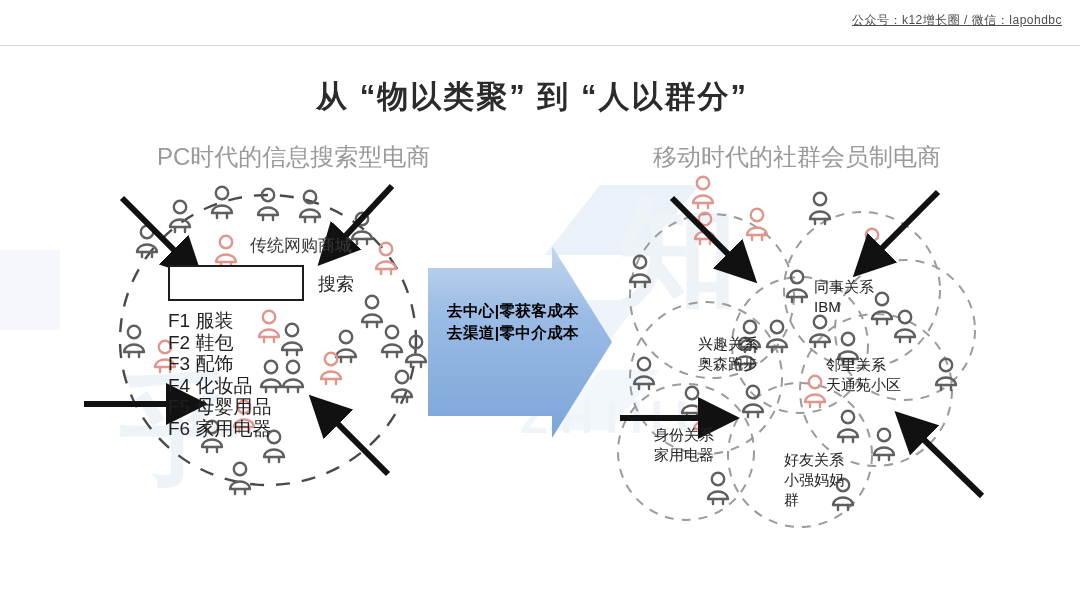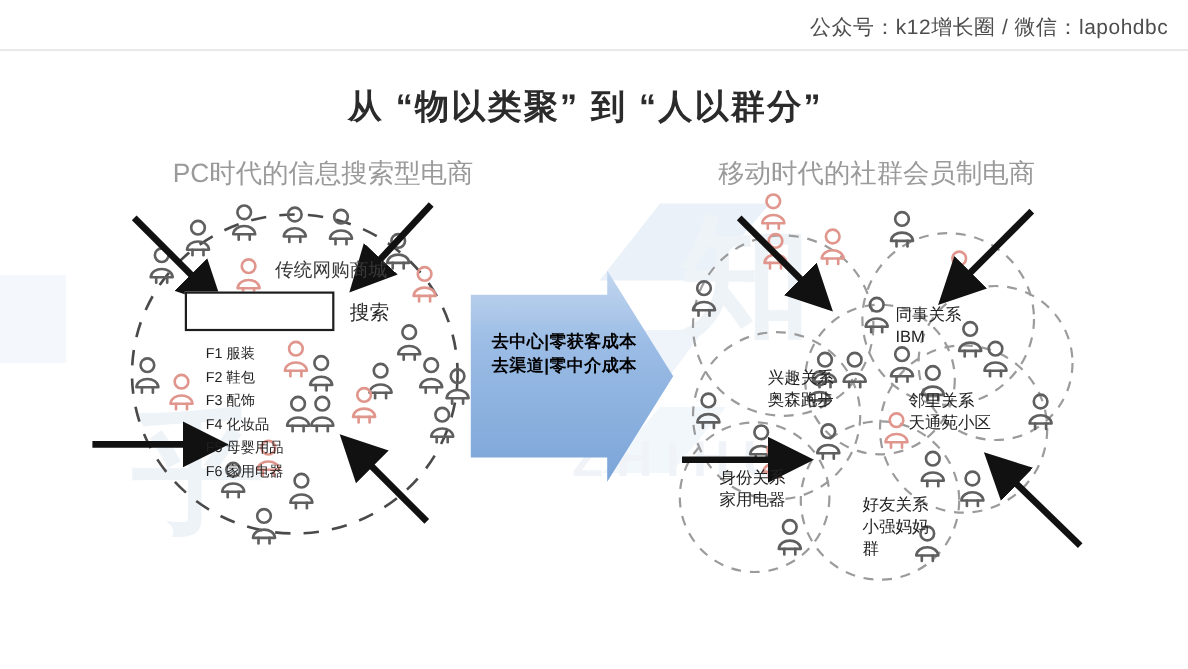--- a/index.html
+++ b/index.html
@@ -16,22 +16,23 @@
   .header-bar{
     position:absolute;left:0;top:0;width:1080px;height:45px;
     background:#ffffff;
   }
   .header-rule{
     position:absolute;left:0;top:45px;width:1080px;height:1px;
     background:#d8d8d8;
   }
   .header-text{
     position:absolute;right:18px;top:12px;
-    font-size:19px;color:#4d4d4d;letter-spacing:.5px;
+    font-size:12px;color:#4d4d4d;letter-spacing:.5px;
     white-space:nowrap;
+    text-decoration:underline;
   }
 
   
   .slide-title{
     position:absolute;left:0;top:76px;width:1064px;
     text-align:center;
     font-size:31px;font-weight:bold;color:#2b2b2b;
     letter-spacing:2px;
     white-space:nowrap;
   }
@@ -58,22 +59,22 @@
     position:absolute;left:318px;top:272px;
     font-size:18px;color:#2a2a2a;white-space:nowrap;
   }
   .mall-label{
     position:absolute;left:250px;top:234px;
     font-size:17px;color:#3a3a3a;white-space:nowrap;
   }
 
   
   .f-list{
-    position:absolute;left:187px;top:310px;
-    font-size:13px;color:#1f1f1f;line-height:21.5px;
+    position:absolute;left:168px;top:310px;
+    font-size:19px;color:#1f1f1f;line-height:21.5px;
   }
   .f-list div{white-space:nowrap;}
   .arrow-text{
     position:absolute;left:447px;top:300px;
     font-size:15.5px;font-weight:bold;color:#000000;
     line-height:22px;letter-spacing:.4px;
   }
   .arrow-text div{white-space:nowrap;}
 
   

